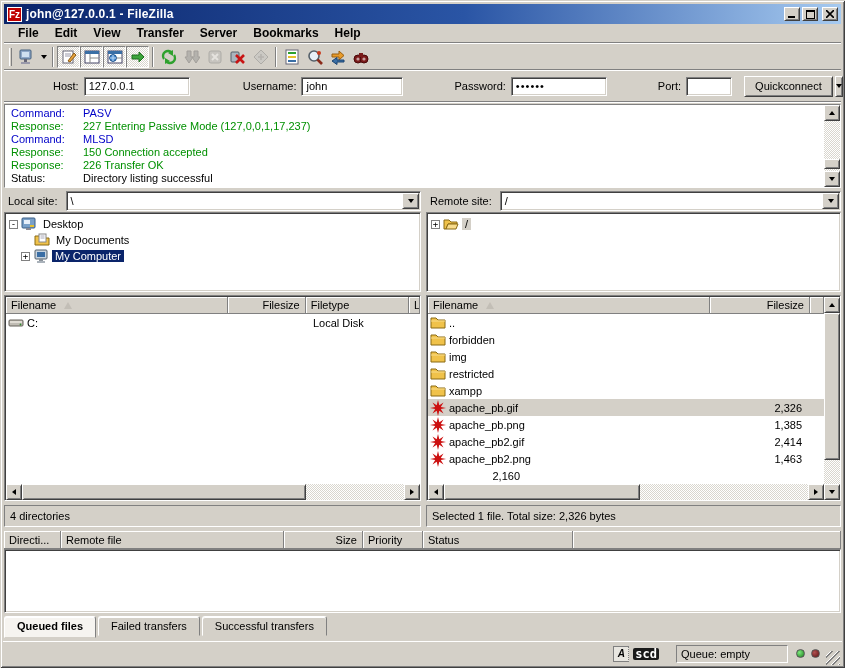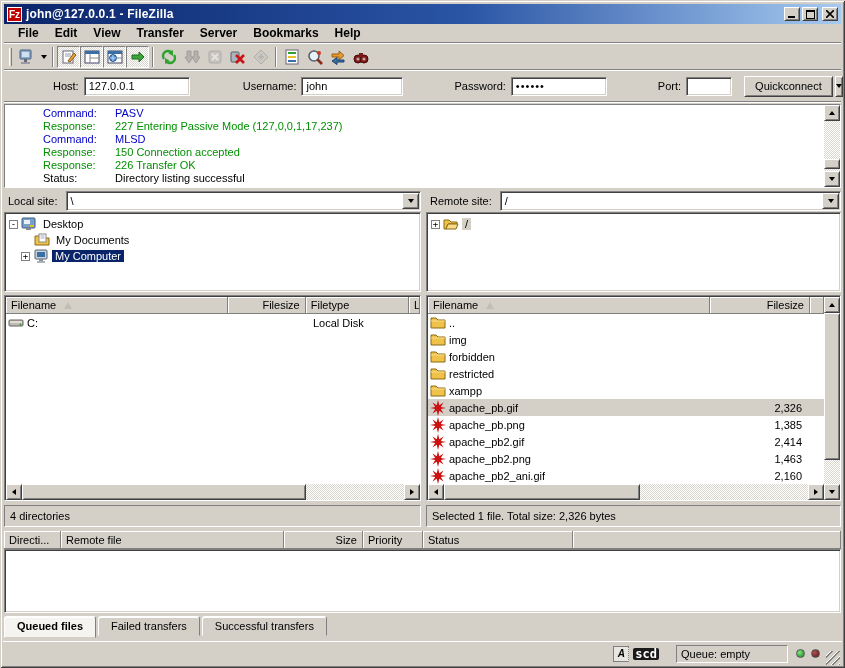--- a/index.html
+++ b/index.html
@@ -62,21 +62,21 @@
   .arrbtn { width:16px; height:21px; background:#D4D0C8; margin-left:2px;
     border:1px solid; border-color:#fff #404040 #404040 #fff;
     box-shadow: inset 1px 1px 0 #D4D0C8, inset -1px -1px 0 #808080;
     display:flex; align-items:center; justify-content:center; }
   
   .sunken { border:1px solid; border-color:#808080 #fff #fff #808080;
     box-shadow: inset 1px 1px 0 #404040, inset -1px -1px 0 #D4D0C8; background:#fff; }
   
   .log { position:absolute; left:4px; top:104px; width:837px; height:84px; display:flex; }
   .log-lines { flex:1; padding:2px 0 0 6px; overflow:hidden; background:#fff; }
-  .log-line { height:13px; line-height:13px; white-space:nowrap;margin-left:32px; }
+  .log-line { height:13px; line-height:13px; white-space:nowrap; }
   .log-label { display:inline-block; width:72px; }
   .log-line.cmd  { color:#0000C8; }
   .log-line.resp { color:#009000; }
   .log-line.stat { color:#000; }
   
   .checker { background-color:#D9D6CE;
     background-image:linear-gradient(45deg,#fff 25%,transparent 25%,transparent 75%,#fff 75%),
                      linear-gradient(45deg,#fff 25%,transparent 25%,transparent 75%,#fff 75%);
     background-size:2px 2px; background-position:0 0,1px 1px; }
   .sbtn { background:#D4D0C8; border:1px solid; border-color:#fff #404040 #404040 #fff;
@@ -487,31 +487,31 @@
                 <span>..</span>
               </div>
             <div class="fcell right" style="width:100px;"><span></span></div>
           </div>
           <div class="frow">
             <div class="fcell-name" style="width:282px;">
                 <svg class="ficon" viewBox="0 0 16 16">
                   <path d="M1 3 H6 L8 5 H15 V13 H1 Z" fill="#F0C24A" stroke="#8A6A14"></path>
                   <path d="M1 6 H15" stroke="#F8DC8C"></path>
                 </svg>
-                <span>img</span>
+                <span>forbidden</span>
               </div>
             <div class="fcell right" style="width:100px;"><span></span></div>
           </div>
           <div class="frow">
             <div class="fcell-name" style="width:282px;">
                 <svg class="ficon" viewBox="0 0 16 16">
                   <path d="M1 3 H6 L8 5 H15 V13 H1 Z" fill="#F0C24A" stroke="#8A6A14"></path>
                   <path d="M1 6 H15" stroke="#F8DC8C"></path>
                 </svg>
-                <span>forbidden</span>
+                <span>img</span>
               </div>
             <div class="fcell right" style="width:100px;"><span></span></div>
           </div>
           <div class="frow">
             <div class="fcell-name" style="width:282px;">
                 <svg class="ficon" viewBox="0 0 16 16">
                   <path d="M1 3 H6 L8 5 H15 V13 H1 Z" fill="#F0C24A" stroke="#8A6A14"></path>
                   <path d="M1 6 H15" stroke="#F8DC8C"></path>
                 </svg>
                 <span>restricted</span>
@@ -558,26 +558,20 @@
           <div class="frow">
             <div class="fcell-name" style="width:282px;">
                 <svg class="ficon" viewBox="0 0 16 16">
                   <path d="M8 0 L9.3 5.2 L13.5 2.5 L10.8 7 L16 8 L10.8 9 L13.5 13.5 L9.3 10.8 L8 16 L6.7 10.8 L2.5 13.5 L5.2 9 L0 8 L5.2 7 L2.5 2.5 L6.7 5.2 Z" fill="#CC1111"></path>
                 </svg>
                 <span>apache_pb2.png</span>
               </div>
             <div class="fcell right" style="width:100px;"><span>1,463</span></div>
           </div>
           <div class="frow">
-            <div class="fcell-name" style="width:282px;">
-                <svg class="ficon" viewBox="0 0 16 16">
-                  <path d="M8 0 L9.3 5.2 L13.5 2.5 L10.8 7 L16 8 L10.8 9 L13.5 13.5 L9.3 10.8 L8 16 L6.7 10.8 L2.5 13.5 L5.2 9 L0 8 L5.2 7 L2.5 2.5 L6.7 5.2 Z" fill="#CC1111"></path>
-                </svg>
-                <span>apache_pb2_ani.gif</span>
-              </div>
             <div class="fcell right" style="width:100px;"><span>2,160</span></div>
           </div>
         </div>
         <div class="hsb checker">
           <div class="sbtn">
               <div class="tri-left"></div>
             </div>
           <div class="thumb" style="width:196px;"></div>
           <div style="flex:1;"></div>
           <div class="sbtn">

